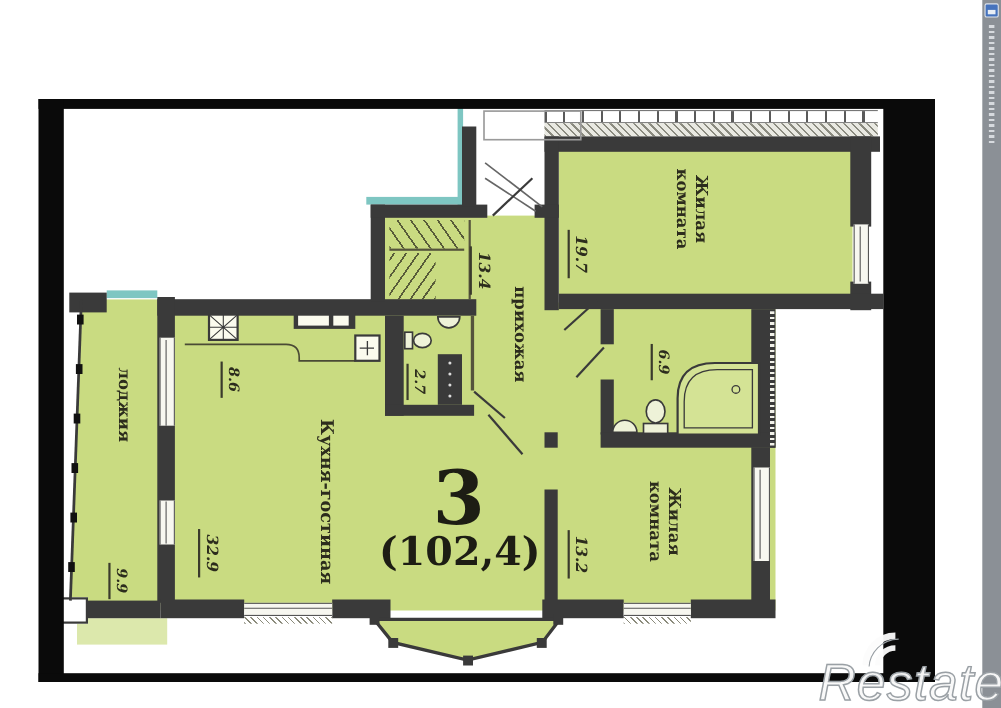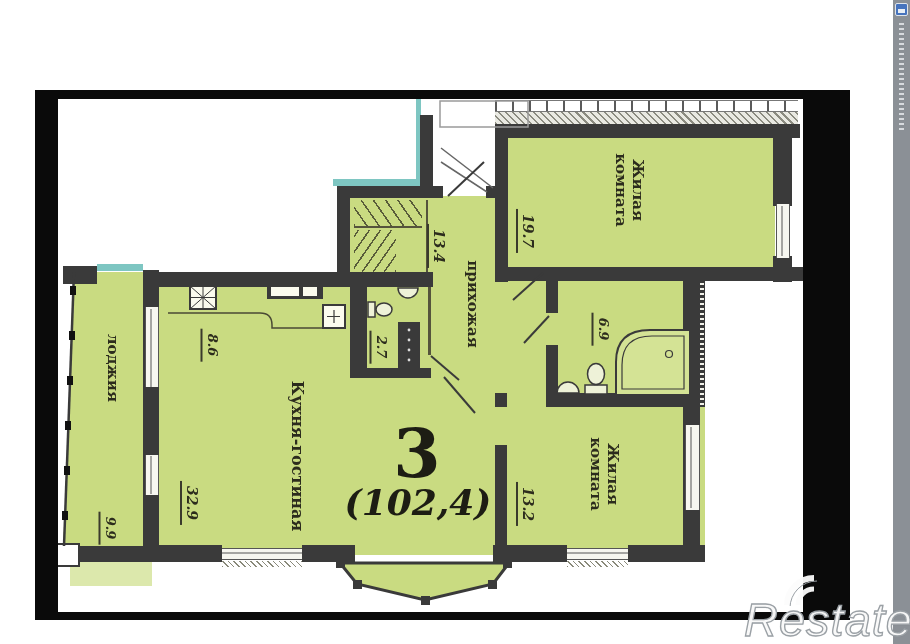--- a/index.html
+++ b/index.html
@@ -178,21 +178,21 @@
   <div class="area" style="left:379px;top:347px;font-size:13px;">2.7</div>
   <div class="area" style="left:210px;top:345px;font-size:13px;">8.6</div>
 
   <div class="vlabel" style="left:297px;top:456px;font-size:16px;">Кухня-гостиная</div>
   <div class="area" style="left:190px;top:503px;font-size:14px;">32.9</div>
 
   <div class="vlabel" style="left:113px;top:368px;font-size:15px;">лоджия</div>
   <div class="area" style="left:108px;top:528px;font-size:13px;">9.9</div>
 
   <div class="biglabel" style="left:417px;top:453px;font-size:68px;">3</div>
-  <div class="biglabel" style="left:418px;top:502px;font-size:36px;font-style:italic;">(102,4)</div>
+  <div class="biglabel" style="left:418px;top:502px;font-size:36px;">(102,4)</div>
 
   <div id="watermark">Restate</div>
   <svg class="abs" style="left:781px;top:572px;z-index:41;" width="44" height="34" viewBox="0 0 44 34">
     <path d="M6,33 A27,27 0 0 1 33,6" fill="none" stroke="rgba(252,252,252,.95)" stroke-width="6"></path>
     <path d="M6,33 A27,27 0 0 1 33,6" fill="none" stroke="#9aa0a5" stroke-width="1" transform="translate(3,3)"></path>
     <path d="M17,33 A16,16 0 0 1 33,17" fill="none" stroke="rgba(252,252,252,.95)" stroke-width="5"></path>
   </svg>
 
   <div id="sidestrip">
     <div id="stripicon"></div>

